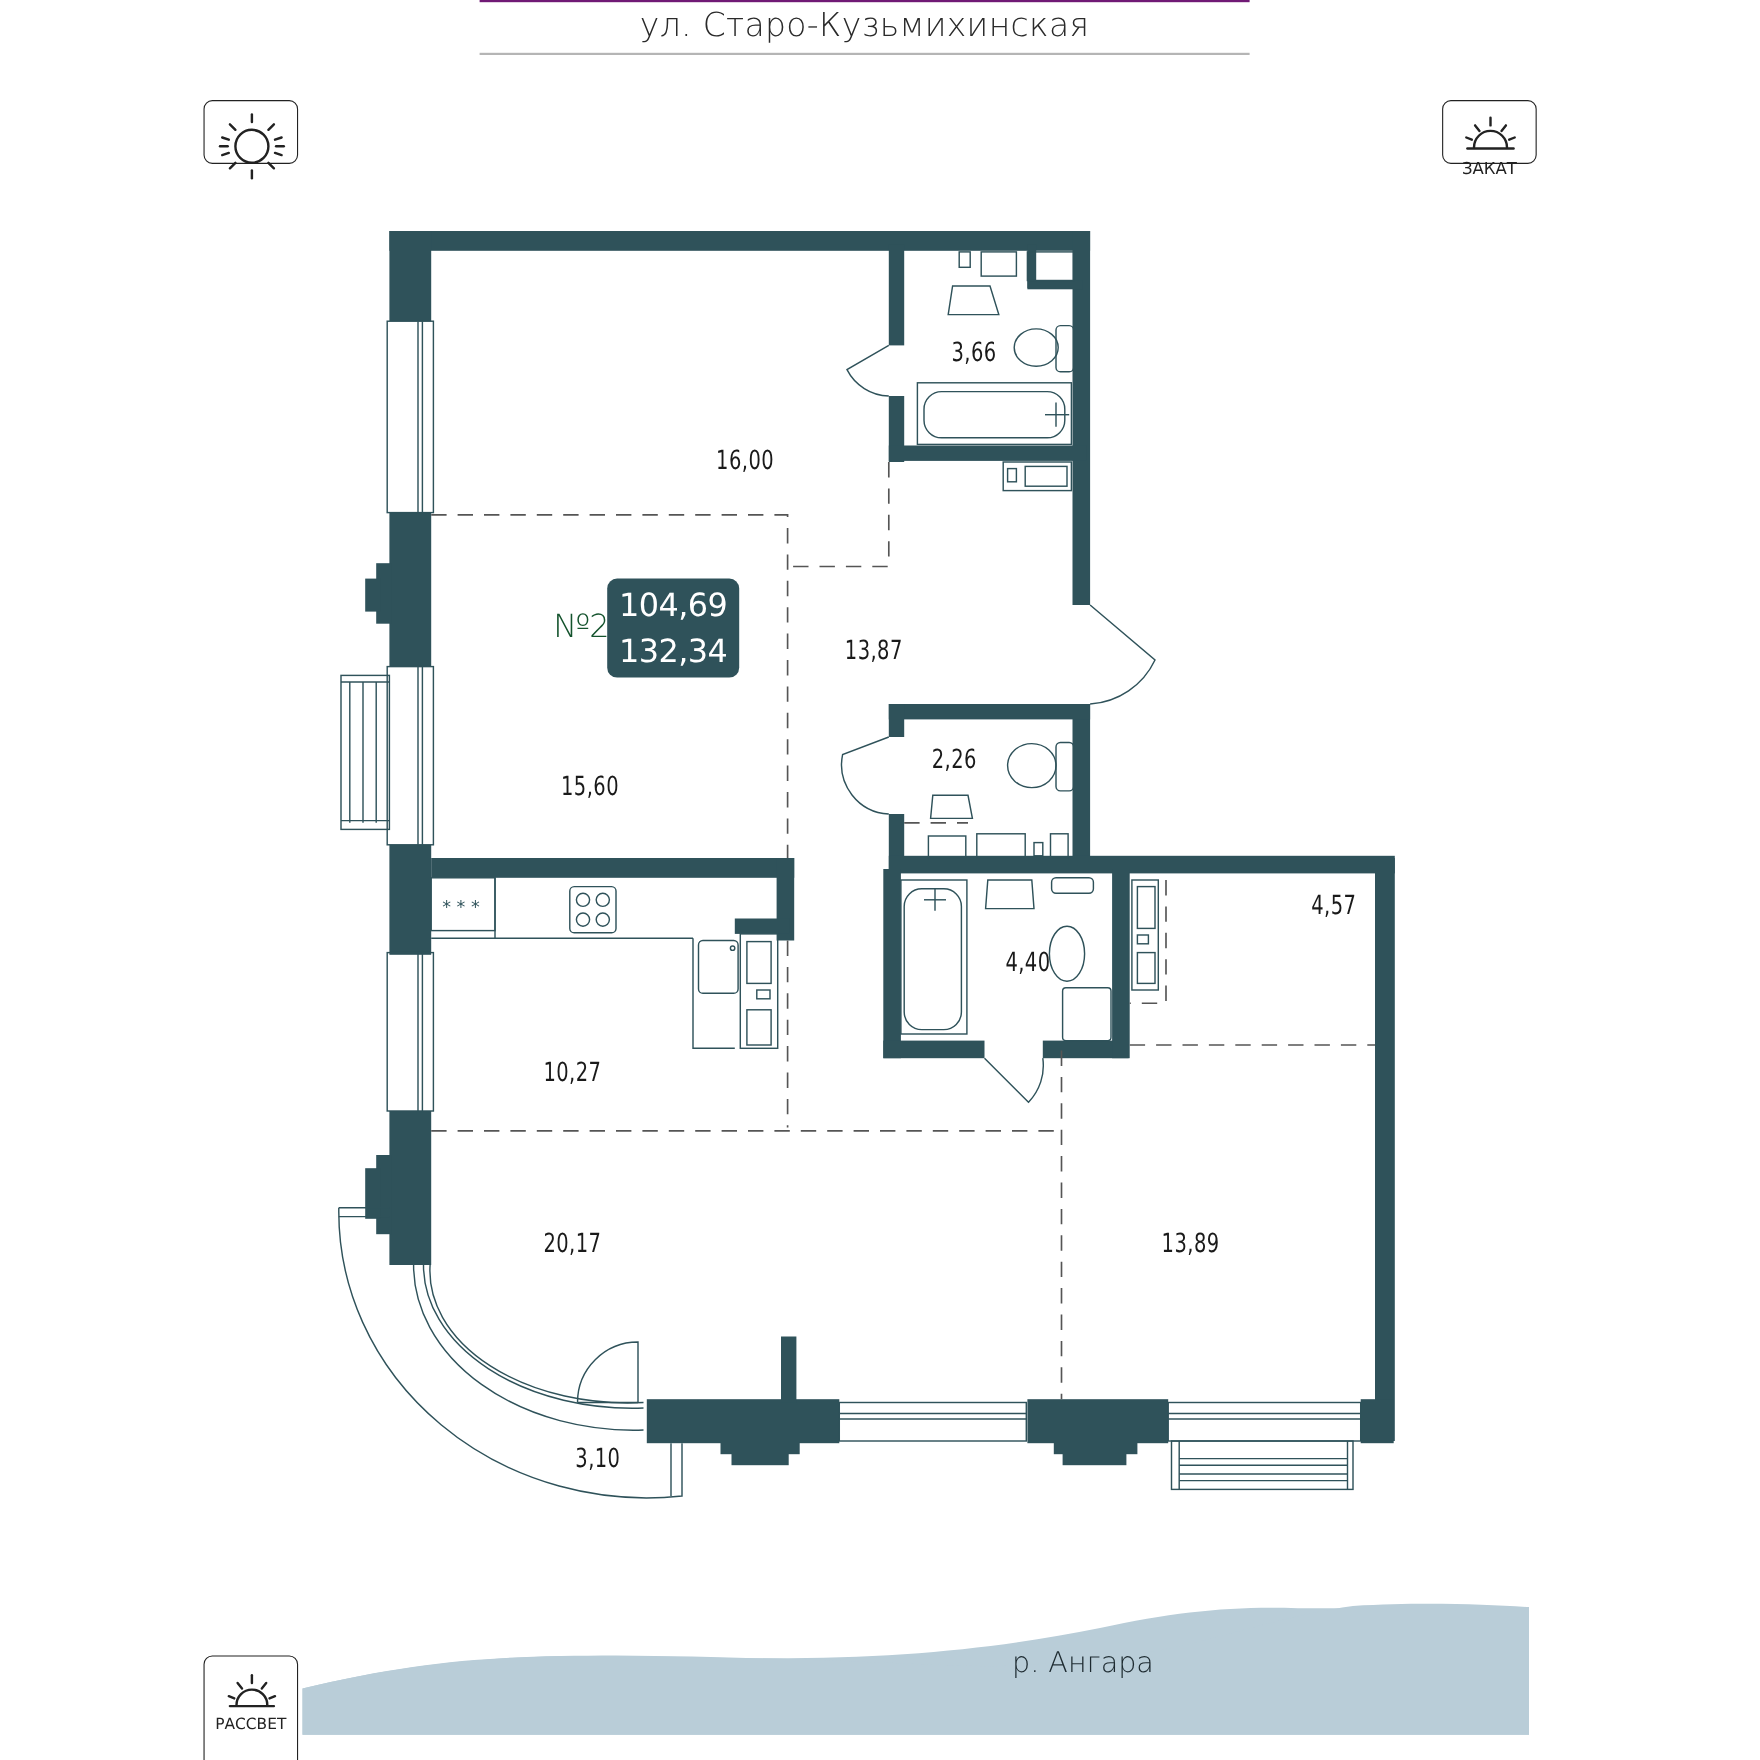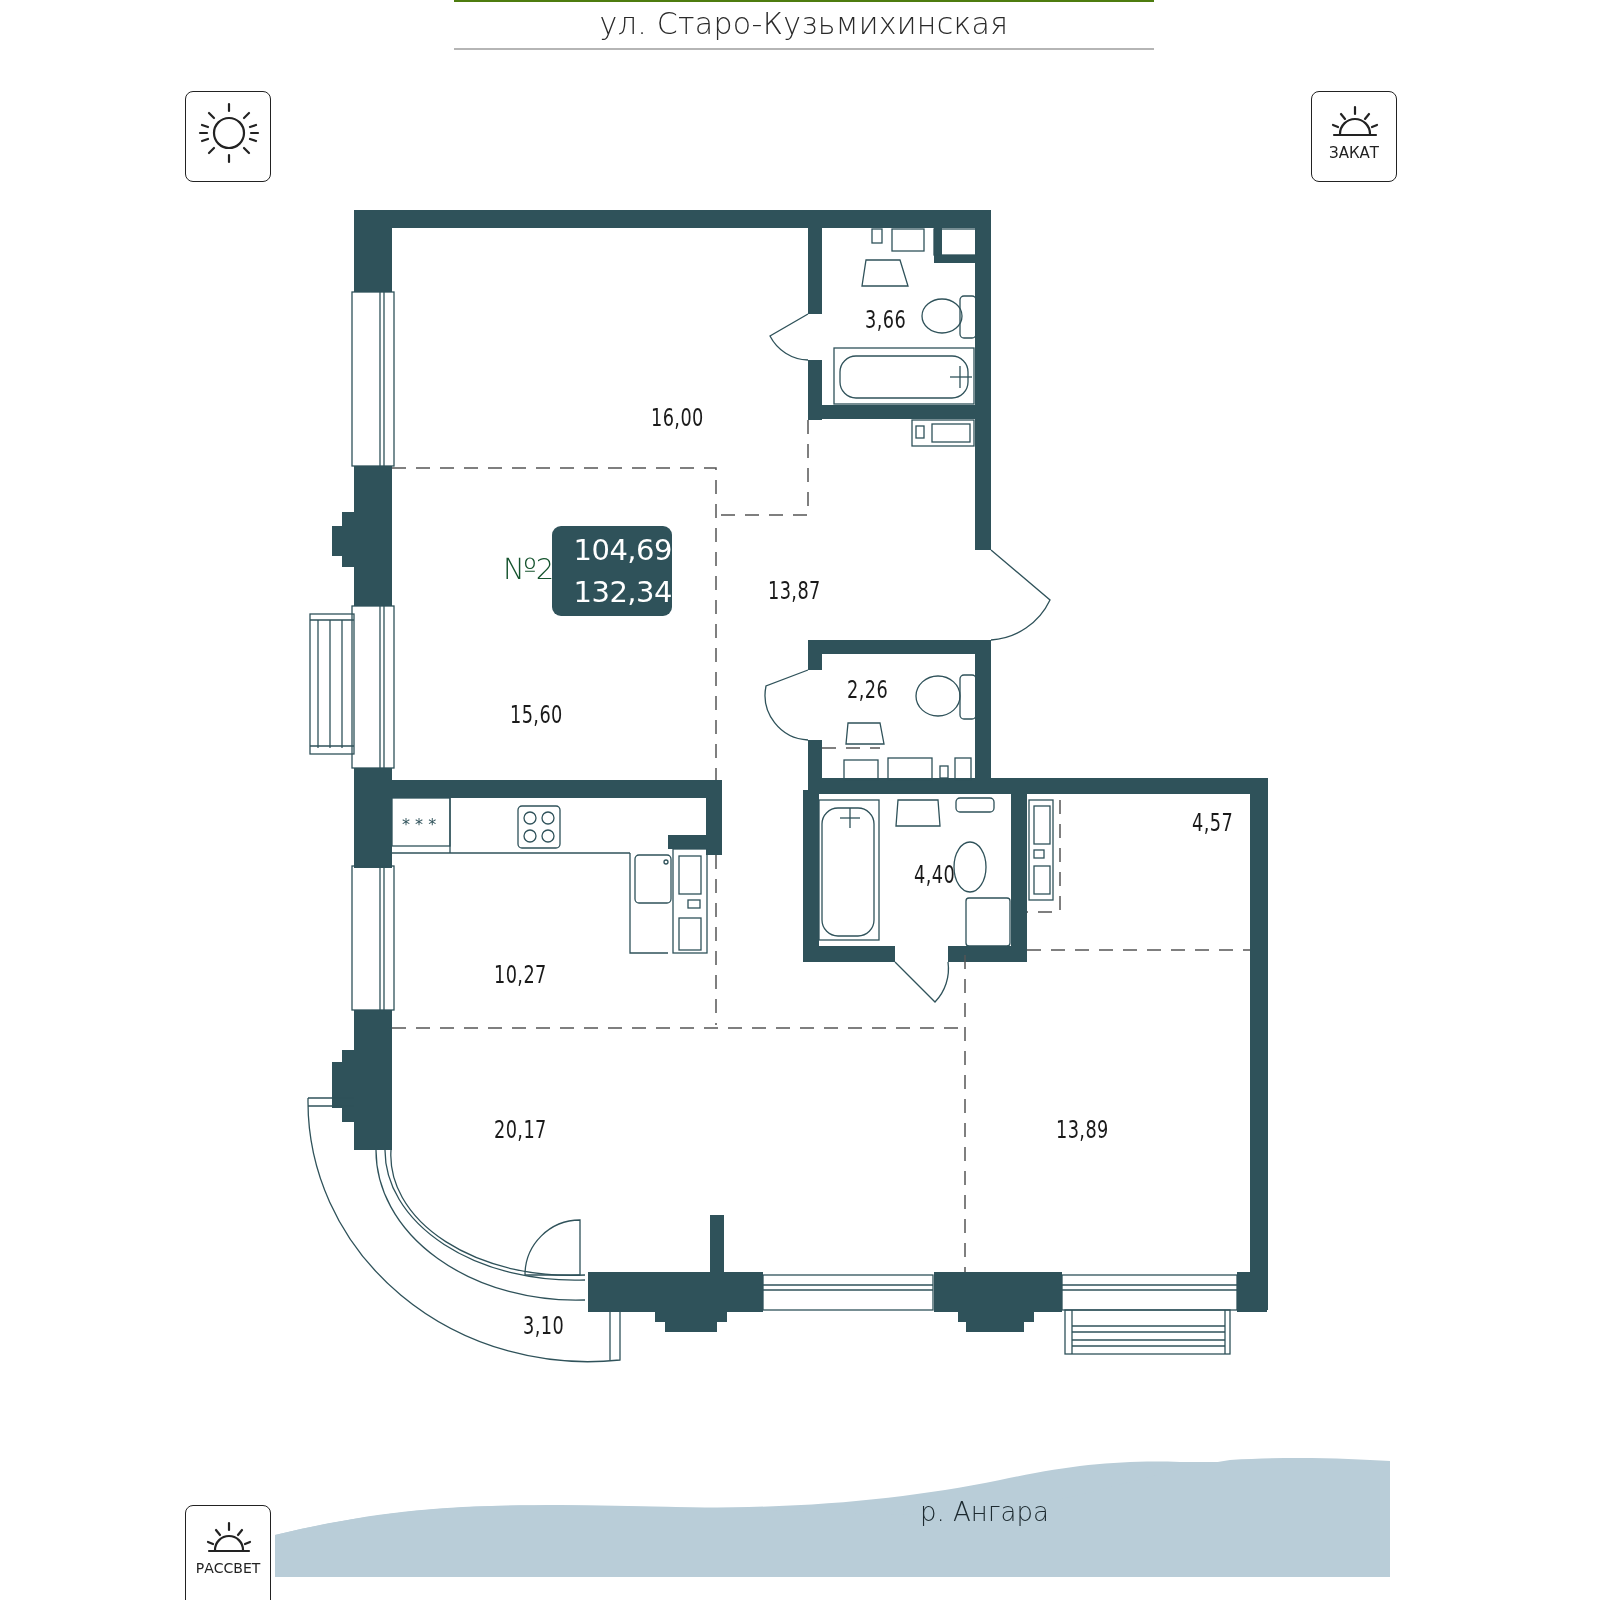--- a/index.html
+++ b/index.html
@@ -1,25 +1,25 @@
 <!DOCTYPE html>
 <html><head>
 <meta charset="utf-8">
 <style>
   html, body { margin:0; padding:0; background:#ffffff; }
   body { width:1600px; height:1600px; position:relative; overflow:hidden; font-family:"Liberation Sans", sans-serif; }
-  .street { position:absolute; left:454px; top:0; width:700px; height:50px; border-bottom:2px solid #b5b5b5; border-top:2px solid #4d7c0f; box-sizing:border-box; }
+  .street { position:absolute; left:436px; top:0; width:700px; height:50px; border-bottom:2px solid #b5b5b5; border-top:2px solid #701a75; box-sizing:border-box; }
   .street-label { position:absolute; left:0; right:0; top:4px; text-align:center; font-size:30px; color:#2a2a2a; letter-spacing:0.3px; font-family:"DejaVu Sans", sans-serif; font-weight:300; }
-  .compass { position:absolute; width:86px; height:91px; border:1.5px solid #222; border-radius:8px; box-sizing:border-box; background:#fff; }
+  .compass { position:absolute; width:86px; height:58px; border:1.5px solid #222; border-radius:8px; box-sizing:border-box; background:#fff; }
   .compass svg { position:absolute; left:0; top:0; }
   .compass-label { position:absolute; left:0; right:0; text-align:center; font-size:15px; color:#222; font-family:"DejaVu Sans", sans-serif; }
   .plan { position:absolute; left:0; top:0; }
   .area { position:absolute; font-family:"DejaVu Sans Condensed","DejaVu Sans", sans-serif; font-size:24px; color:#1a1a1a; transform:scaleX(0.82); transform-origin:left top; letter-spacing:0.5px; }
   .apt-num { position:absolute; left:462px; top:552px; font-size:29px; color:#14532d; font-family:"DejaVu Sans", sans-serif; font-weight:300; letter-spacing:-1px;margin-left:41px; }
-  .apt-badge { position:absolute; left:552px; top:526px; width:120px; height:90px; background:#2f525a; border-radius:9px; color:#fff; text-align:right; font-family:"DejaVu Sans", sans-serif; font-size:29px; line-height:42px; padding-top:3px; box-sizing:border-box; letter-spacing:-0.5px; }
+  .apt-badge { position:absolute; left:552px; top:526px; width:120px; height:90px; background:#2f525a; border-radius:9px; color:#fff; text-align:center; font-family:"DejaVu Sans", sans-serif; font-size:29px; line-height:42px; padding-top:3px; box-sizing:border-box; letter-spacing:-0.5px; }
   .river-label { position:absolute; left:920px; top:1497px; font-size:26px; color:#1d2a30; font-family:"DejaVu Sans", sans-serif; font-weight:300; }
   .watermark { position:absolute; left:56px; top:1470px; font-size:40px; color:rgba(255,255,255,0.55); font-family:"DejaVu Sans", sans-serif; font-weight:bold; }
 </style>
 </head>
 <body>
 
 <div class="street">
   <div class="street-label">ул. Старо-Кузьмихинская</div>
 </div>
 

